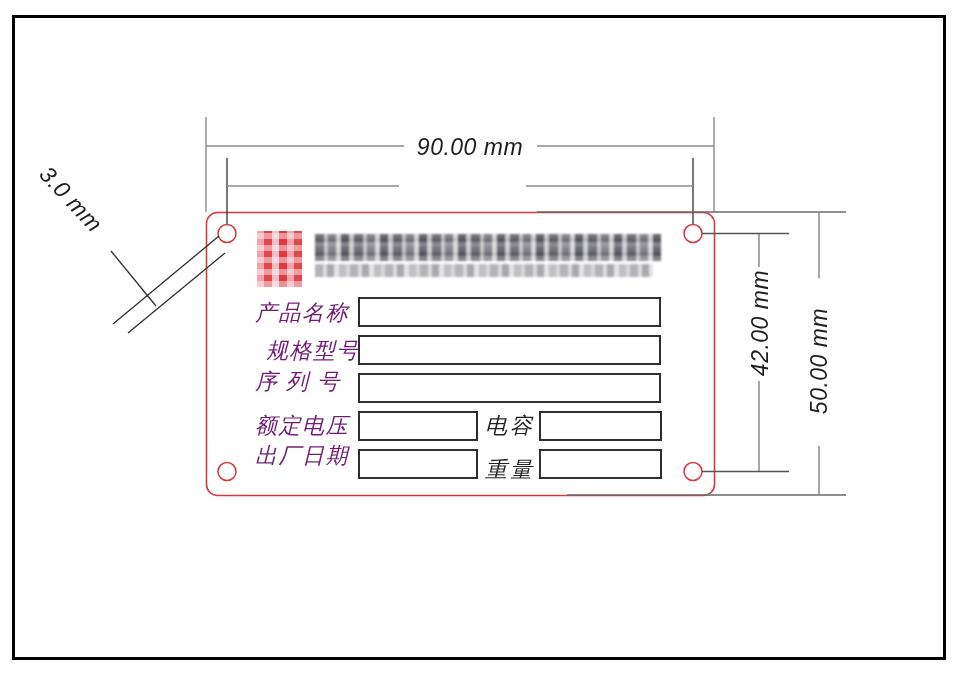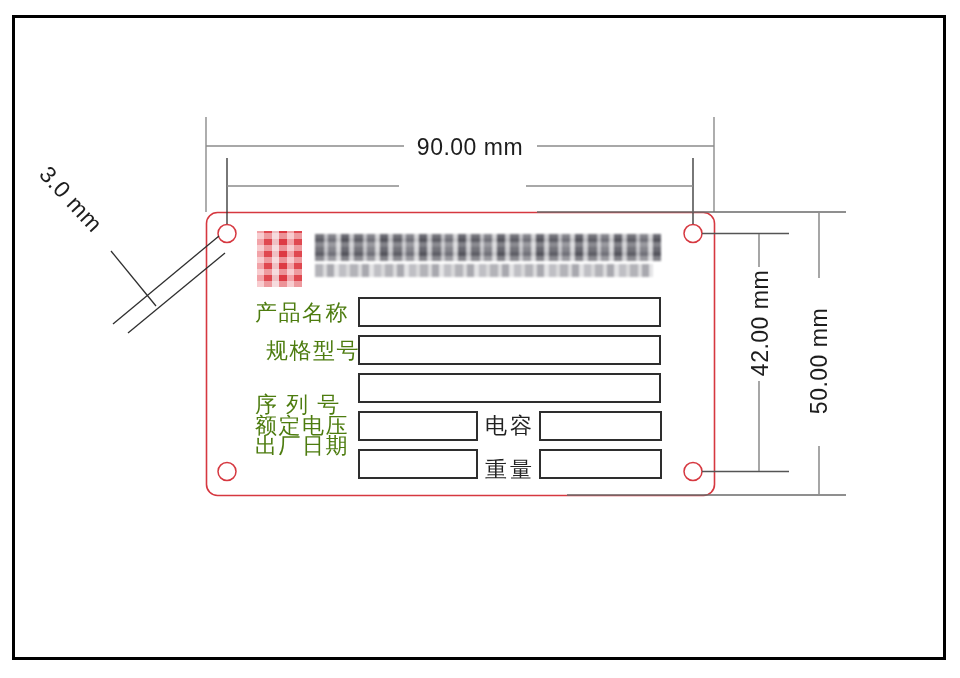--- a/index.html
+++ b/index.html
@@ -1,18 +1,19 @@
 <!DOCTYPE html>
 <html><head>
 <meta charset="utf-8">
 <style>
   html,body{margin:0;padding:0;background:#ffffff;}
   .canvas{
     position:relative;width:960px;height:678px;background:#ffffff;overflow:hidden;
     font-family:"Liberation Sans", sans-serif;
+    font-style:italic;
   }
   .frame{
     position:absolute;left:12px;top:15px;width:934px;height:645px;
     border:3px solid #000000;box-sizing:border-box;
   }
   .lines-svg{position:absolute;left:0;top:0;width:960px;height:678px;}
 
   .dim-text{
     position:absolute;color:#1d1d1d;font-size:23px;line-height:26px;
     text-align:center;white-space:nowrap;letter-spacing:0.5px;
@@ -35,21 +36,21 @@
       repeating-linear-gradient(90deg, #63636b 0 9px, #bdbdc2 9px 13px, #77777f 13px 21px, #d2d2d5 21px 26px, #585861 26px 34px, #c6c6ca 34px 39px);
     filter:blur(0.8px);
   }
   .title-mosaic-2{
     position:absolute;left:315px;top:264px;width:338px;height:13px;
     background:
       repeating-linear-gradient(90deg, #b3b3b8 0 8px, #dcdcde 8px 12px, #a8a8ae 12px 19px, #e4e4e6 19px 24px, #bfbfc4 24px 31px, #d8d8da 31px 35px);
     filter:blur(0.8px);
   }
   .field-label{
-    position:absolute;left:255px;width:100px;color:#4d7c0f;font-size:22px;
+    position:absolute;left:255px;width:100px;color:#701a75;font-size:22px;
     line-height:23px;letter-spacing:1.5px;white-space:nowrap;
   }
   .field-label-2{
     position:absolute;left:485px;width:56px;color:#222222;font-size:22px;
     line-height:23px;letter-spacing:3px;white-space:nowrap;
   }
   .field-box{
     position:absolute;border:2px solid #2e2e2e;background:#ffffff;box-sizing:border-box;
   }
   .fb-wide{left:358px;width:303px;height:30px;}
@@ -105,26 +106,26 @@
   <div class="logo-mosaic"></div>
   <div class="title-mosaic-1"></div>
   <div class="title-mosaic-2"></div>
 
   <div class="field-label" style="top:301px;">产品名称</div>
   <div class="field-box fb-wide" style="top:297px;"></div>
 
   <div class="field-label" style="top:339px;margin-left:11px;">规格型号</div>
   <div class="field-box fb-wide" style="top:335px;"></div>
 
-  <div class="field-label" style="top:393px;">序 列 号</div>
+  <div class="field-label" style="top:370px;">序 列 号</div>
   <div class="field-box fb-wide" style="top:373px;"></div>
 
   <div class="field-label" style="top:414px;">额定电压</div>
   <div class="field-box fb-small-l" style="top:411px;"></div>
   <div class="field-label-2" style="top:414px;">电容</div>
   <div class="field-box fb-small-r" style="top:411px;"></div>
 
-  <div class="field-label" style="top:434px;">出厂日期</div>
+  <div class="field-label" style="top:444px;">出厂日期</div>
   <div class="field-box fb-small-l" style="top:449px;"></div>
   <div class="field-label-2" style="top:458px;">重量</div>
   <div class="field-box fb-small-r" style="top:449px;"></div>
 
 </div>
 
 </body></html>

